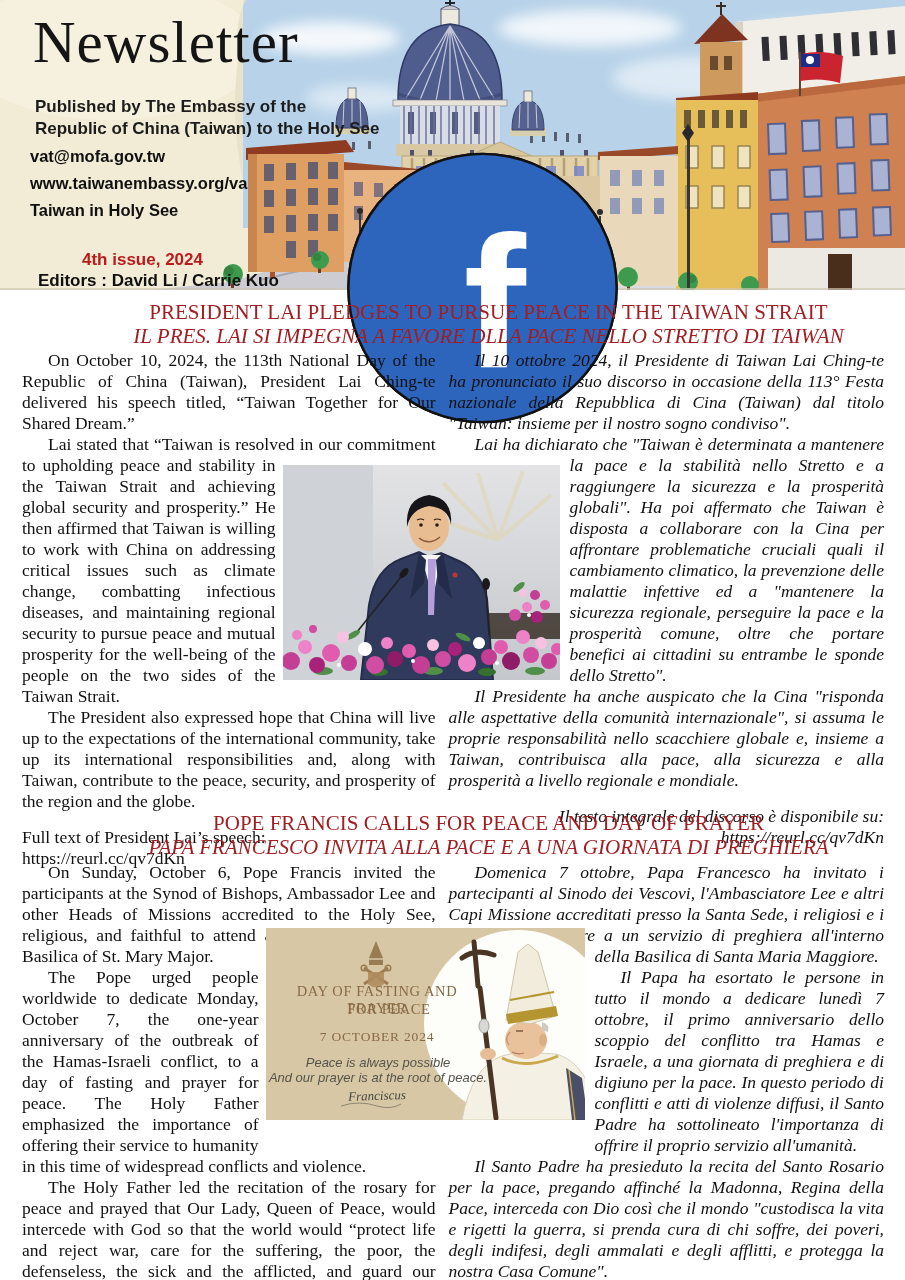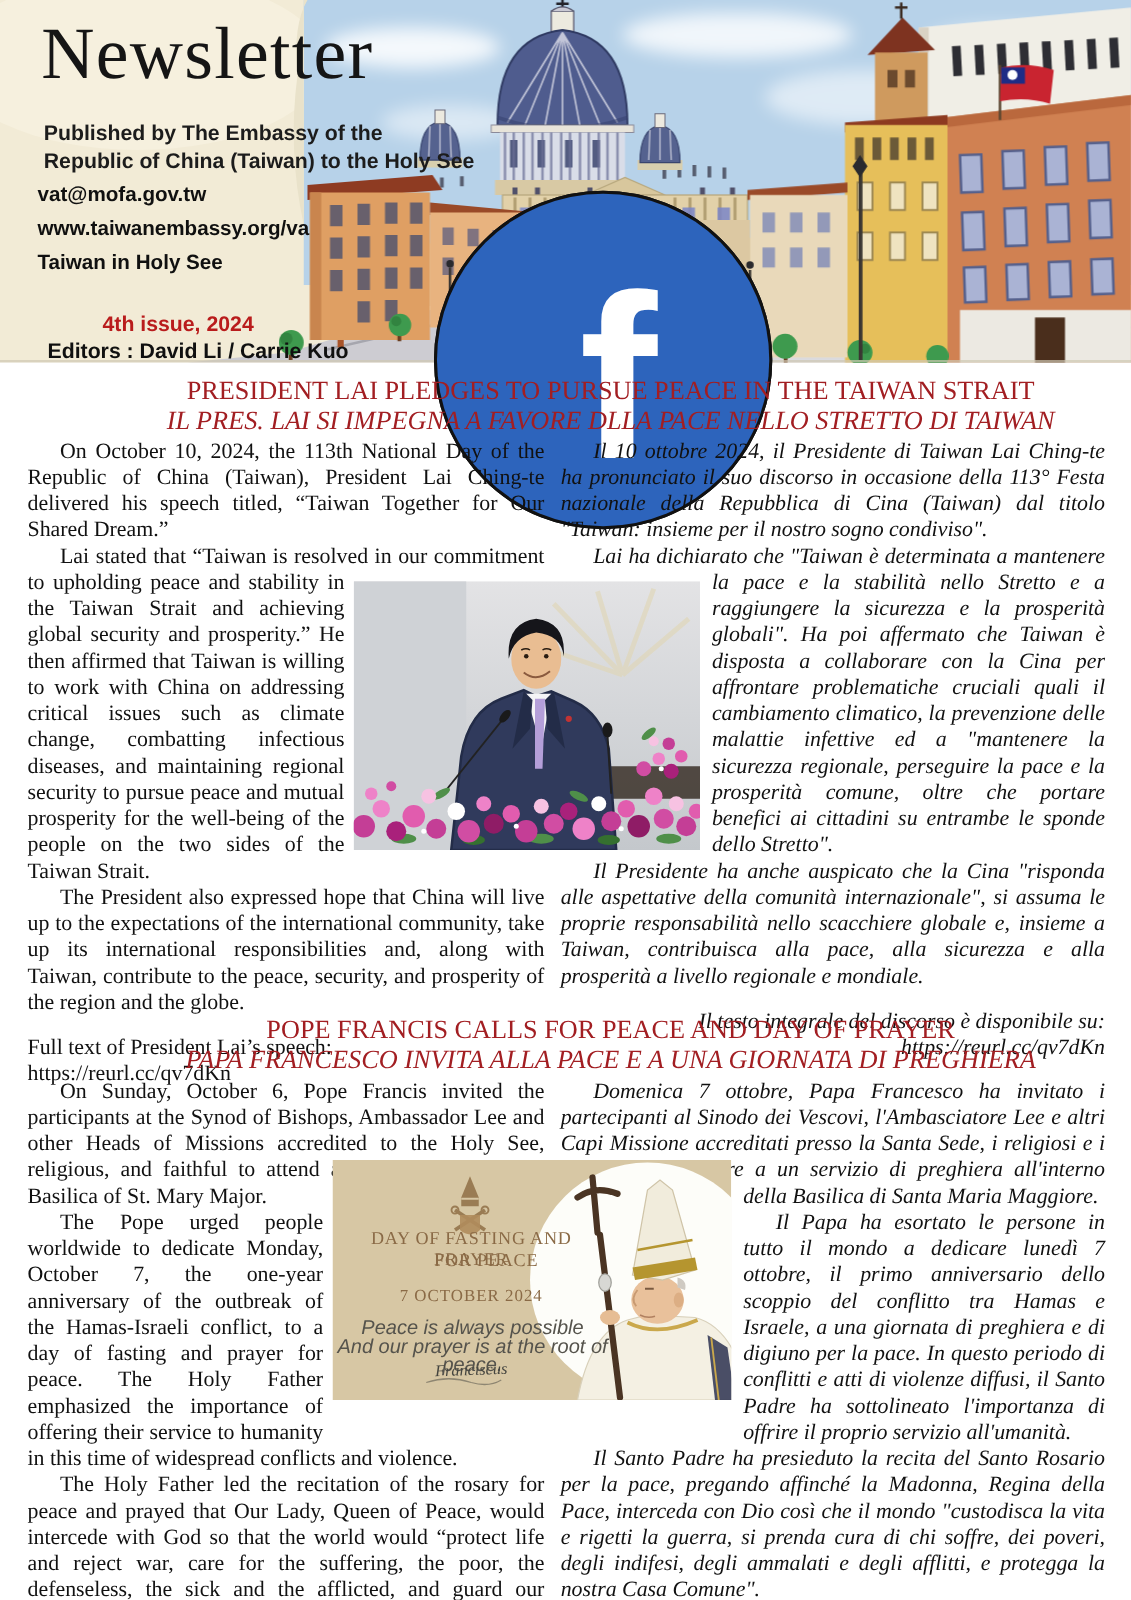--- a/index.html
+++ b/index.html
@@ -54,21 +54,21 @@
   
   .lai{position:absolute;left:283px;top:465px;width:277px;height:215px;}
   .lai svg{width:277px;height:215px;display:block;}
   .popecard{position:absolute;left:266px;top:928px;width:319px;height:192px;}
   .popecard svg{position:absolute;left:0;top:0;width:319px;height:192px;}
   .cardtxt{position:absolute;text-align:center;color:#8a6a46;}
   .card-t1{left:0;top:55px;width:222px;font-size:14.5px;letter-spacing:.6px;}
   .card-t2{left:0;top:73px;width:222px;font-size:14.5px;letter-spacing:.6px;padding-left:12px;}
   .card-dt{left:0;top:101px;width:222px;font-size:13.5px;letter-spacing:.8px;}
   .card-q{left:-10px;width:244px;font-family:"Liberation Sans",sans-serif;
-          font-style:italic;font-size:16px;line-height:15px;color:#55534c;text-align:center;}
+          font-style:italic;font-size:13px;line-height:15px;color:#55534c;text-align:center;}
   .card-q1{top:127px;} .card-q2{top:142px;}
   .card-sig{left:0;top:160px;width:222px;font-style:italic;font-size:13px;color:#45453f;
             transform:rotate(-2deg);}
 </style>
 </head>
 <body>
 
 <div class="page">
 
   <div class="hdr">

